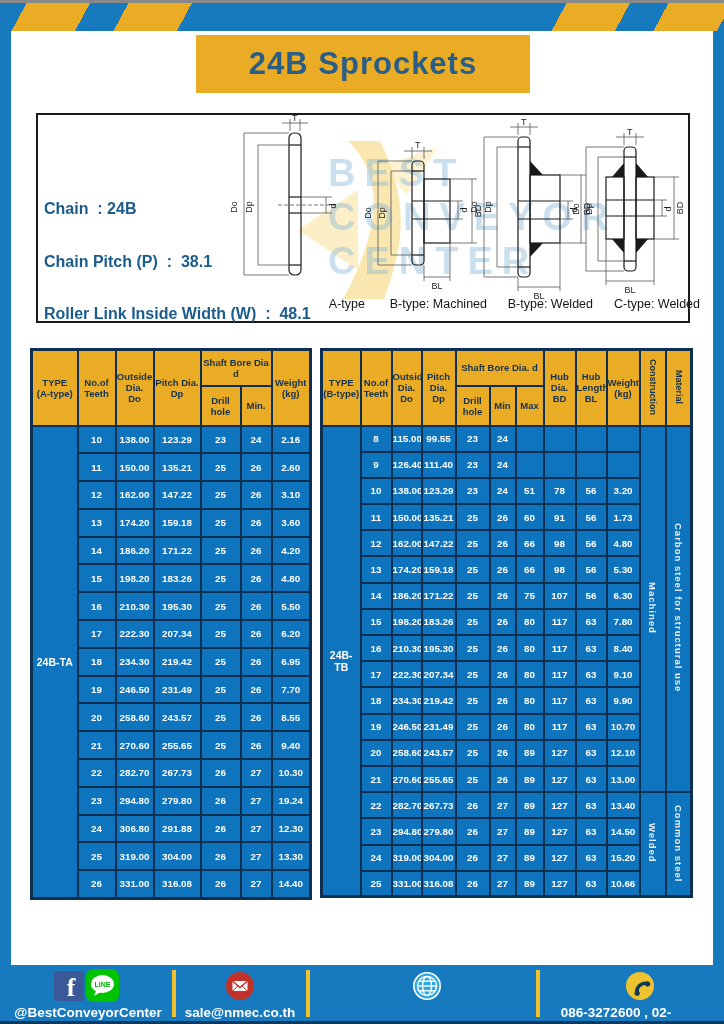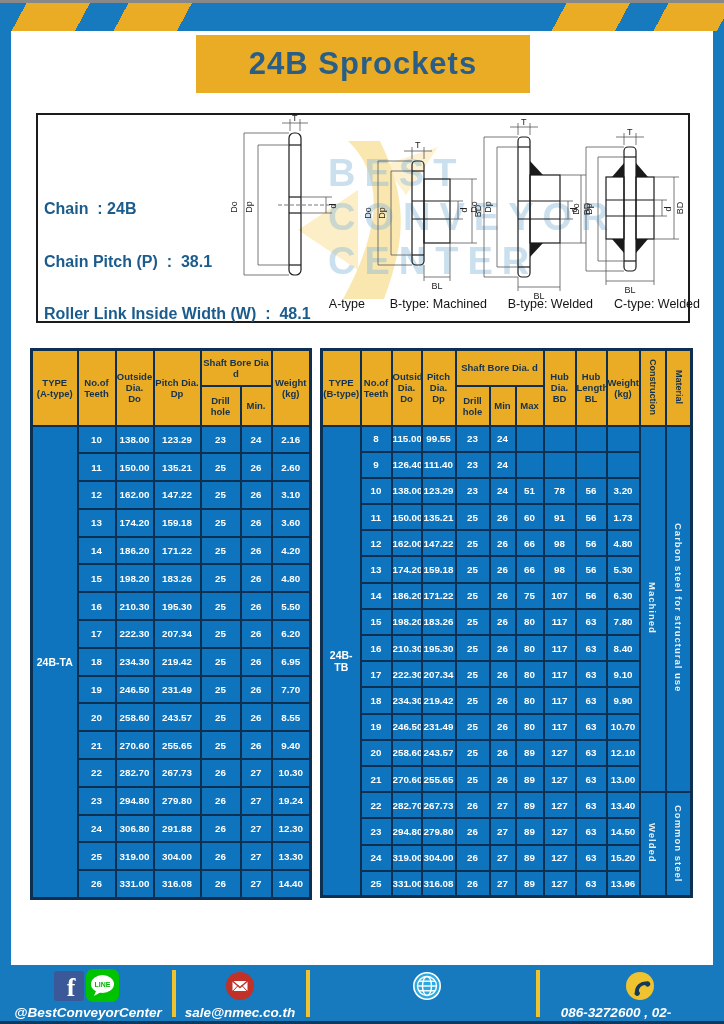--- a/index.html
+++ b/index.html
@@ -43,21 +43,21 @@
   #tableA thead tr.r1 th{height:36px;} #tableA thead tr.r2 th{height:40px;}
   #tableB thead tr.r1 th{height:36px;} #tableB thead tr.r2 th{height:40px;}
   .typecell{font-size:10.5px;}
   .vwrap{writing-mode:vertical-rl;text-orientation:mixed;display:inline-block;letter-spacing:1px;}
   th .vwrap{letter-spacing:0;font-size:9px;}
   td .vwrap{color:#E8EEF5;font-size:9.5px;}
   
   .footer{position:absolute;left:0;top:962px;width:724px;height:62px;background:#1779BE;}
   .footer-strip{position:absolute;left:0;top:1018px;width:724px;height:6px;background:#0C3A5F;}
   .divider{position:absolute;top:5px;width:4px;height:47px;background:#EFC32F;}
-  .flabel{position:absolute;top:39px;height:18px;color:#fff;font-weight:bold;font-size:13.5px;text-align:center;line-height:18px;font-style:italic;}
+  .flabel{position:absolute;top:39px;height:18px;color:#fff;font-weight:bold;font-size:13.5px;text-align:center;line-height:18px;}
   .ficon{position:absolute;}
 </style>
 </head>
 <body>
 
 <div id="page">
 
   <div class="white-area"></div>
   <div class="stripes" id="stripes-left"></div>
   <div class="stripes" id="stripes-right"></div>
@@ -655,21 +655,21 @@
           </tr>
           <tr>
             <td>25</td>
             <td>331.00</td>
             <td>316.08</td>
             <td>26</td>
             <td>27</td>
             <td>89</td>
             <td>127</td>
             <td>63</td>
-            <td>13.96</td>
+            <td>10.66</td>
           </tr>
         </tbody>
     </table>
   </div>
 
   <div class="footer">
     <svg class="ficon" style="left:54px;top:5px" width="30" height="32" viewBox="0 0 30 32">
       <rect x="0" y="1" width="30" height="30" rx="3" fill="#3B5998"></rect>
       <text x="17" y="26" text-anchor="middle" font-family="Liberation Serif,serif" font-weight="bold" font-size="26" fill="#fff">f</text>
     </svg>

